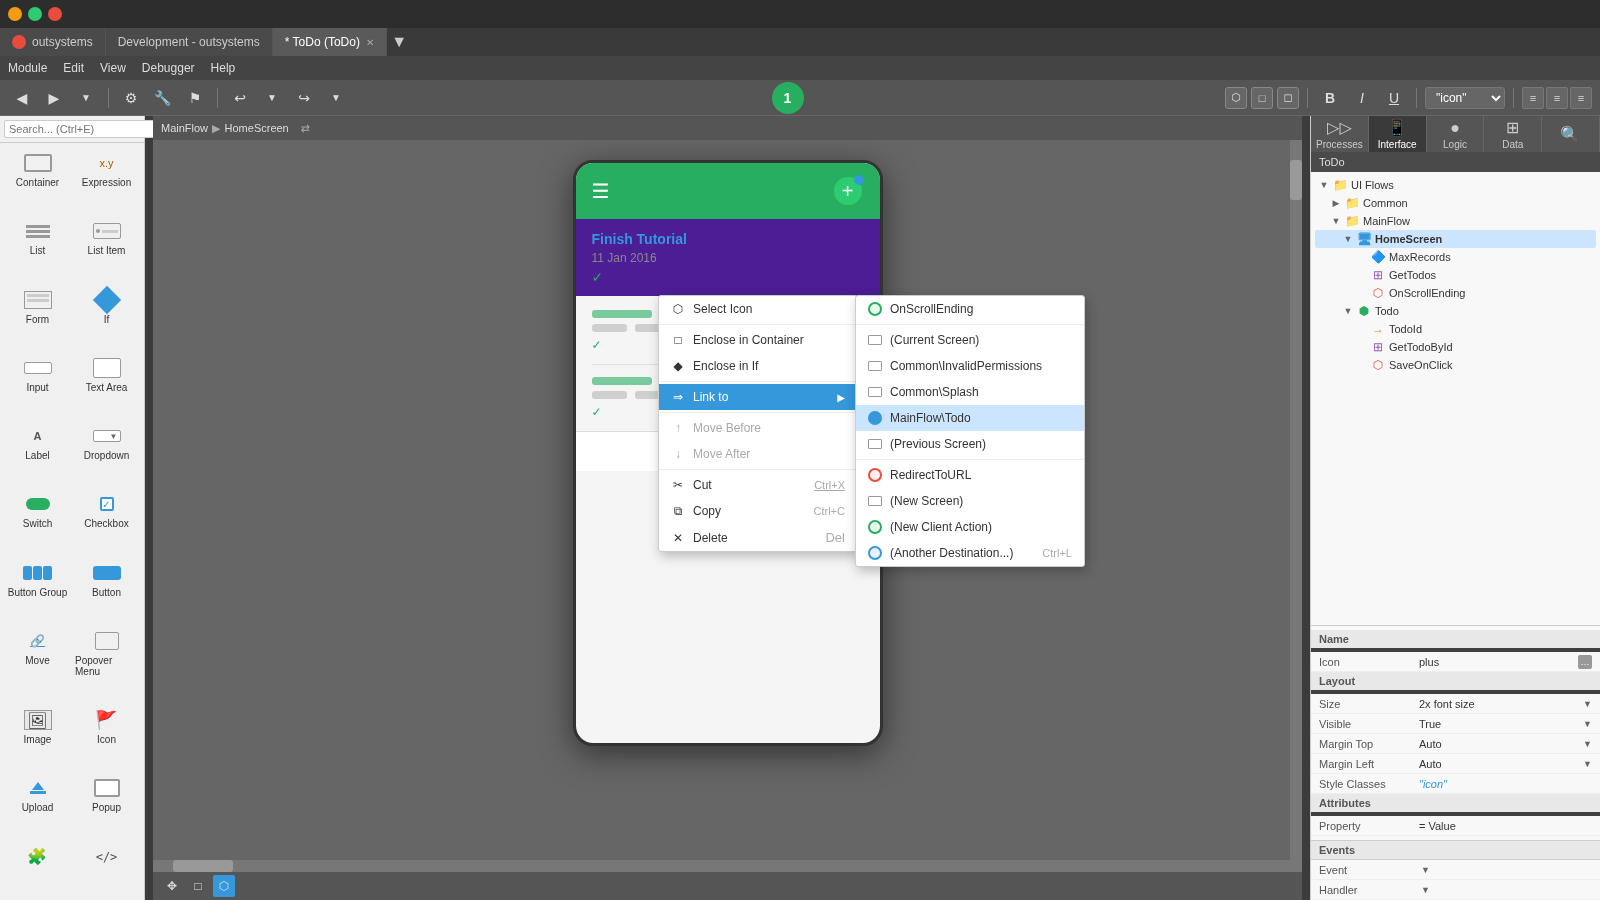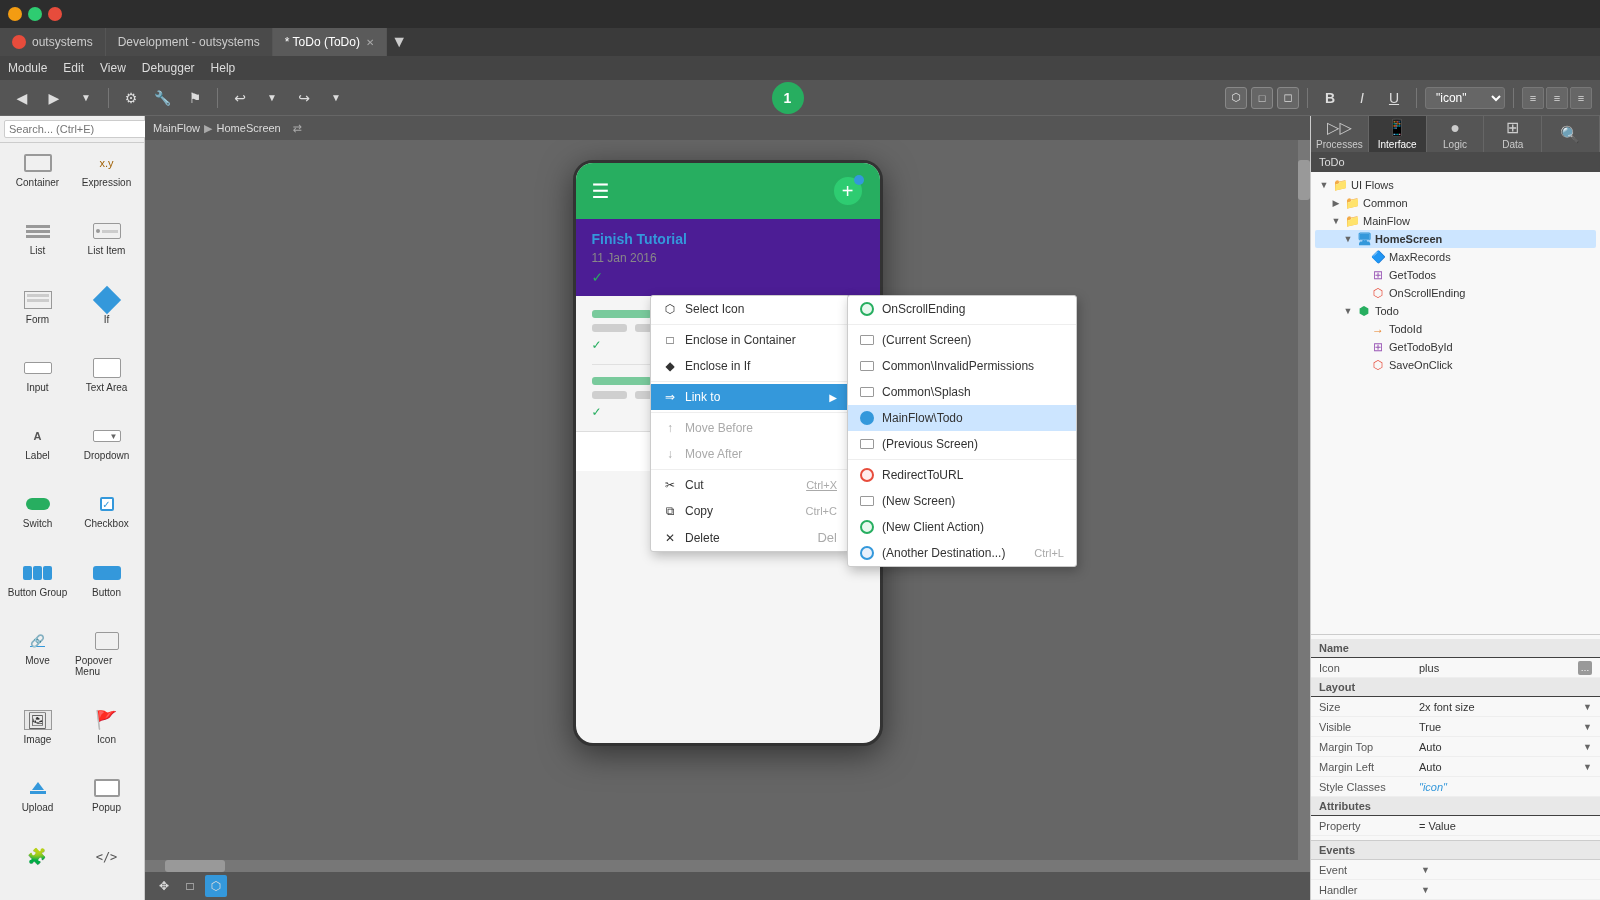--- a/index.html
+++ b/index.html
@@ -100,20 +100,21 @@
       background: #666; border: 1px solid #777;
       color: #ddd; cursor: pointer; font-size: 11px;
       display: flex; align-items: center; justify-content: center;
       border-radius: 2px;
     }
 
     
     .main-layout {
       display: flex;
       height: calc(900px - 28px - 28px - 24px - 36px);
+      gap: 8px;
     }
 
     
     .left-panel {
       width: 145px;
       background: #f0f0f0;
       border-right: 1px solid #ccc;
       display: flex;
       flex-direction: column;
     }
@@ -422,21 +423,21 @@
       background: #999; color: white; border: none;
       font-size: 9px; cursor: pointer; border-radius: 2px;
       display: flex; align-items: center; justify-content: center;
     }
     .prop-section-header {
       background: #e8e8e8;
       padding: 3px 8px;
       font-size: 11px;
       font-weight: bold;
       color: #555;
-      border-bottom: 1px solid #404040;
+      border-bottom: 4px solid #404040;
     }
     .prop-dropdown-arrow { color: #666; font-size: 9px; margin-left: 2px; cursor: pointer; }
     .prop-value-highlight { color: #3498db; font-style: italic; }
 
     
     .events-panel {
       border-top: 1px solid #ccc;
     }
     .events-header {
       background: #e8e8e8;

